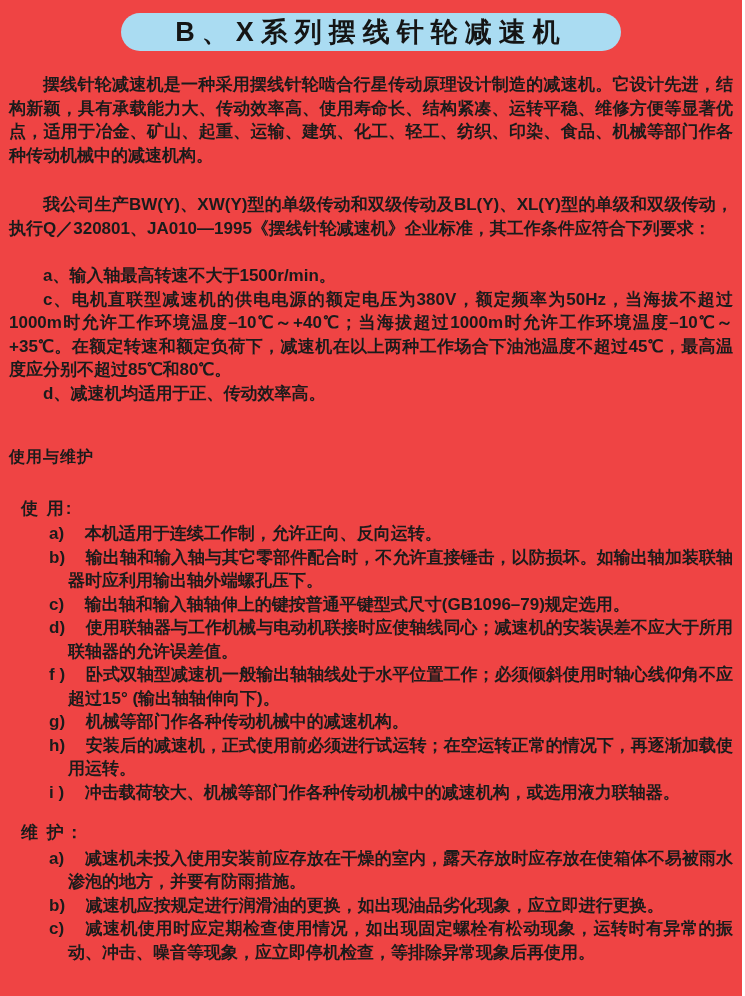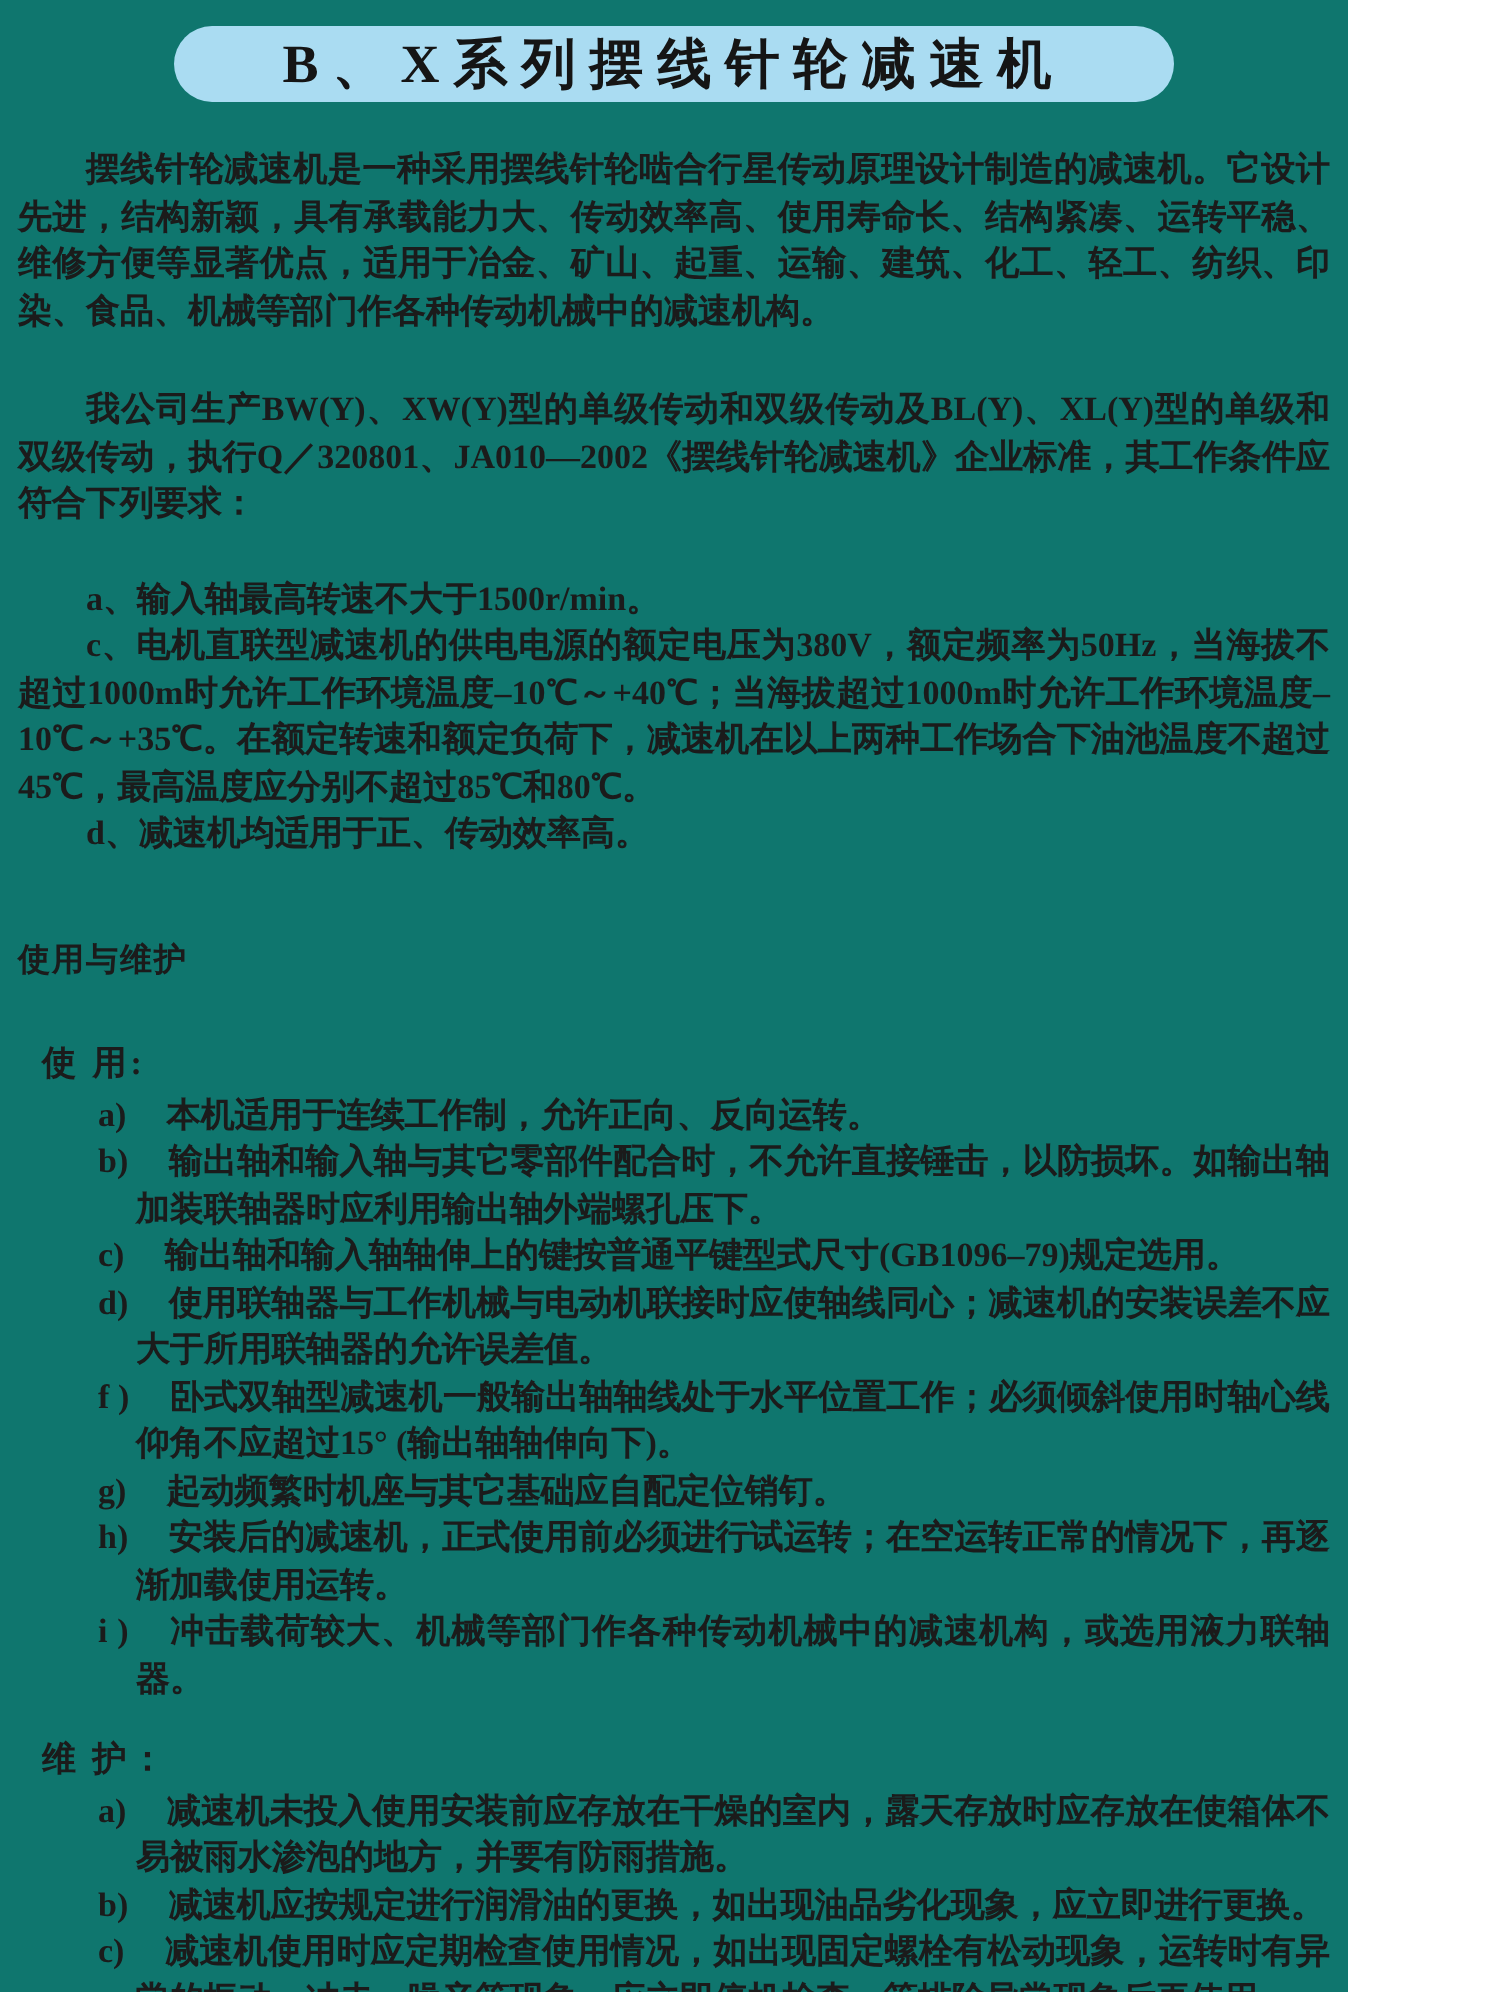--- a/index.html
+++ b/index.html
@@ -1,22 +1,22 @@
 <!DOCTYPE html>
 <html><head>
 <meta charset="utf-8">
 <style>
   * { margin: 0; padding: 0; box-sizing: border-box; }
   html, body { background: #ffffff; }
   .page {
     position: relative;
-    width: 674px;
+    width: 742px;
     height: 996px;
-    background: #0f766e;
-    font-family: Liberation Serif, serif;
+    background: #ef4444;
+    font-family: Liberation Sans, sans-serif;
     color: #1b1b1b;
     overflow: hidden;
   }
   .banner {
     width: 500px;
     height: 38px;
     margin: 13px auto 0 auto;
     border-radius: 19px;
     display: flex;
     align-items: center;
@@ -67,39 +67,39 @@
 
 <div class="page">
 
   <div class="banner" style="background: rgb(170, 220, 242);">
     <span>B、X系列摆线针轮减速机</span>
   </div>
 
   <div class="content">
 
     <p class="para para-intro-1">摆线针轮减速机是一种采用摆线针轮啮合行星传动原理设计制造的减速机。它设计先进，结构新颖，具有承载能力大、传动效率高、使用寿命长、结构紧凑、运转平稳、维修方便等显著优点，适用于冶金、矿山、起重、运输、建筑、化工、轻工、纺织、印染、食品、机械等部门作各种传动机械中的减速机构。</p>
-    <p class="para para-intro-2">我公司生产BW(Y)、XW(Y)型的单级传动和双级传动及BL(Y)、XL(Y)型的单级和双级传动，执行Q／320801、JA010—2002《摆线针轮减速机》企业标准，其工作条件应符合下列要求：</p>
+    <p class="para para-intro-2">我公司生产BW(Y)、XW(Y)型的单级传动和双级传动及BL(Y)、XL(Y)型的单级和双级传动，执行Q／320801、JA010—1995《摆线针轮减速机》企业标准，其工作条件应符合下列要求：</p>
 
     <div class="conditions">
       <p class="cond-item">a、输入轴最高转速不大于1500r/min。</p>
       <p class="cond-item">c、电机直联型减速机的供电电源的额定电压为380V，额定频率为50Hz，当海拔不超过1000m时允许工作环境温度–10℃～+40℃；当海拔超过1000m时允许工作环境温度–10℃～+35℃。在额定转速和额定负荷下，减速机在以上两种工作场合下油池温度不超过45℃，最高温度应分别不超过85℃和80℃。</p>
       <p class="cond-item">d、减速机均适用于正、传动效率高。</p>
     </div>
 
     <h2 class="section-heading">使用与维护</h2>
 
     <p class="list-label">使 用:</p>
 
     <div class="item-list">
       <p class="list-item"><span class="li-label">a)</span> <span class="li-text">本机适用于连续工作制，允许正向、反向运转。</span></p>
       <p class="list-item"><span class="li-label">b)</span> <span class="li-text">输出轴和输入轴与其它零部件配合时，不允许直接锤击，以防损坏。如输出轴加装联轴器时应利用输出轴外端螺孔压下。</span></p>
       <p class="list-item"><span class="li-label">c)</span> <span class="li-text">输出轴和输入轴轴伸上的键按普通平键型式尺寸(GB1096–79)规定选用。</span></p>
       <p class="list-item"><span class="li-label">d)</span> <span class="li-text">使用联轴器与工作机械与电动机联接时应使轴线同心；减速机的安装误差不应大于所用联轴器的允许误差值。</span></p>
       <p class="list-item"><span class="li-label">f )</span> <span class="li-text">卧式双轴型减速机一般输出轴轴线处于水平位置工作；必须倾斜使用时轴心线仰角不应超过15° (输出轴轴伸向下)。</span></p>
-      <p class="list-item"><span class="li-label">g)</span> <span class="li-text">起动频繁时机座与其它基础应自配定位销钉。</span></p>
+      <p class="list-item"><span class="li-label">g)</span> <span class="li-text">机械等部门作各种传动机械中的减速机构。</span></p>
       <p class="list-item"><span class="li-label">h)</span> <span class="li-text">安装后的减速机，正式使用前必须进行试运转；在空运转正常的情况下，再逐渐加载使用运转。</span></p>
       <p class="list-item"><span class="li-label">i )</span> <span class="li-text">冲击载荷较大、机械等部门作各种传动机械中的减速机构，或选用液力联轴器。</span></p>
     </div>
 
     <p class="list-label maint-label">维 护：</p>
 
     <div class="item-list">
       <p class="list-item"><span class="li-label">a)</span> <span class="li-text">减速机未投入使用安装前应存放在干燥的室内，露天存放时应存放在使箱体不易被雨水渗泡的地方，并要有防雨措施。</span></p>
       <p class="list-item"><span class="li-label">b)</span> <span class="li-text">减速机应按规定进行润滑油的更换，如出现油品劣化现象，应立即进行更换。</span></p>
       <p class="list-item"><span class="li-label">c)</span> <span class="li-text">减速机使用时应定期检查使用情况，如出现固定螺栓有松动现象，运转时有异常的振动、冲击、噪音等现象，应立即停机检查，等排除异常现象后再使用。</span></p>

